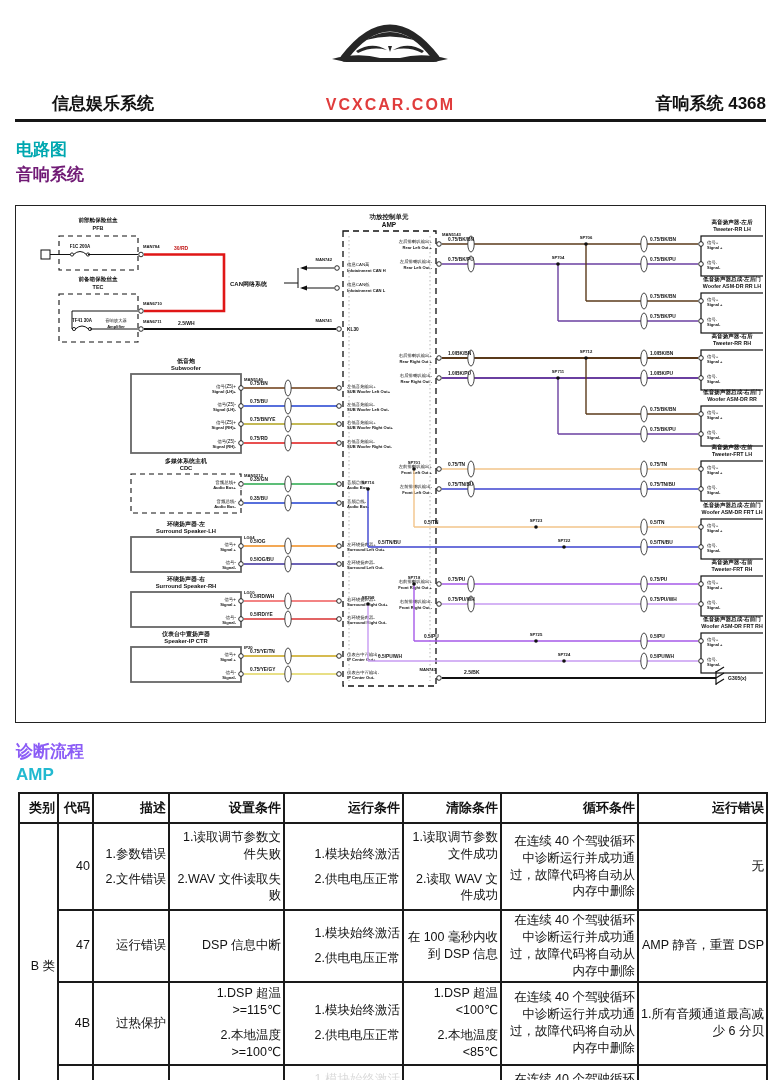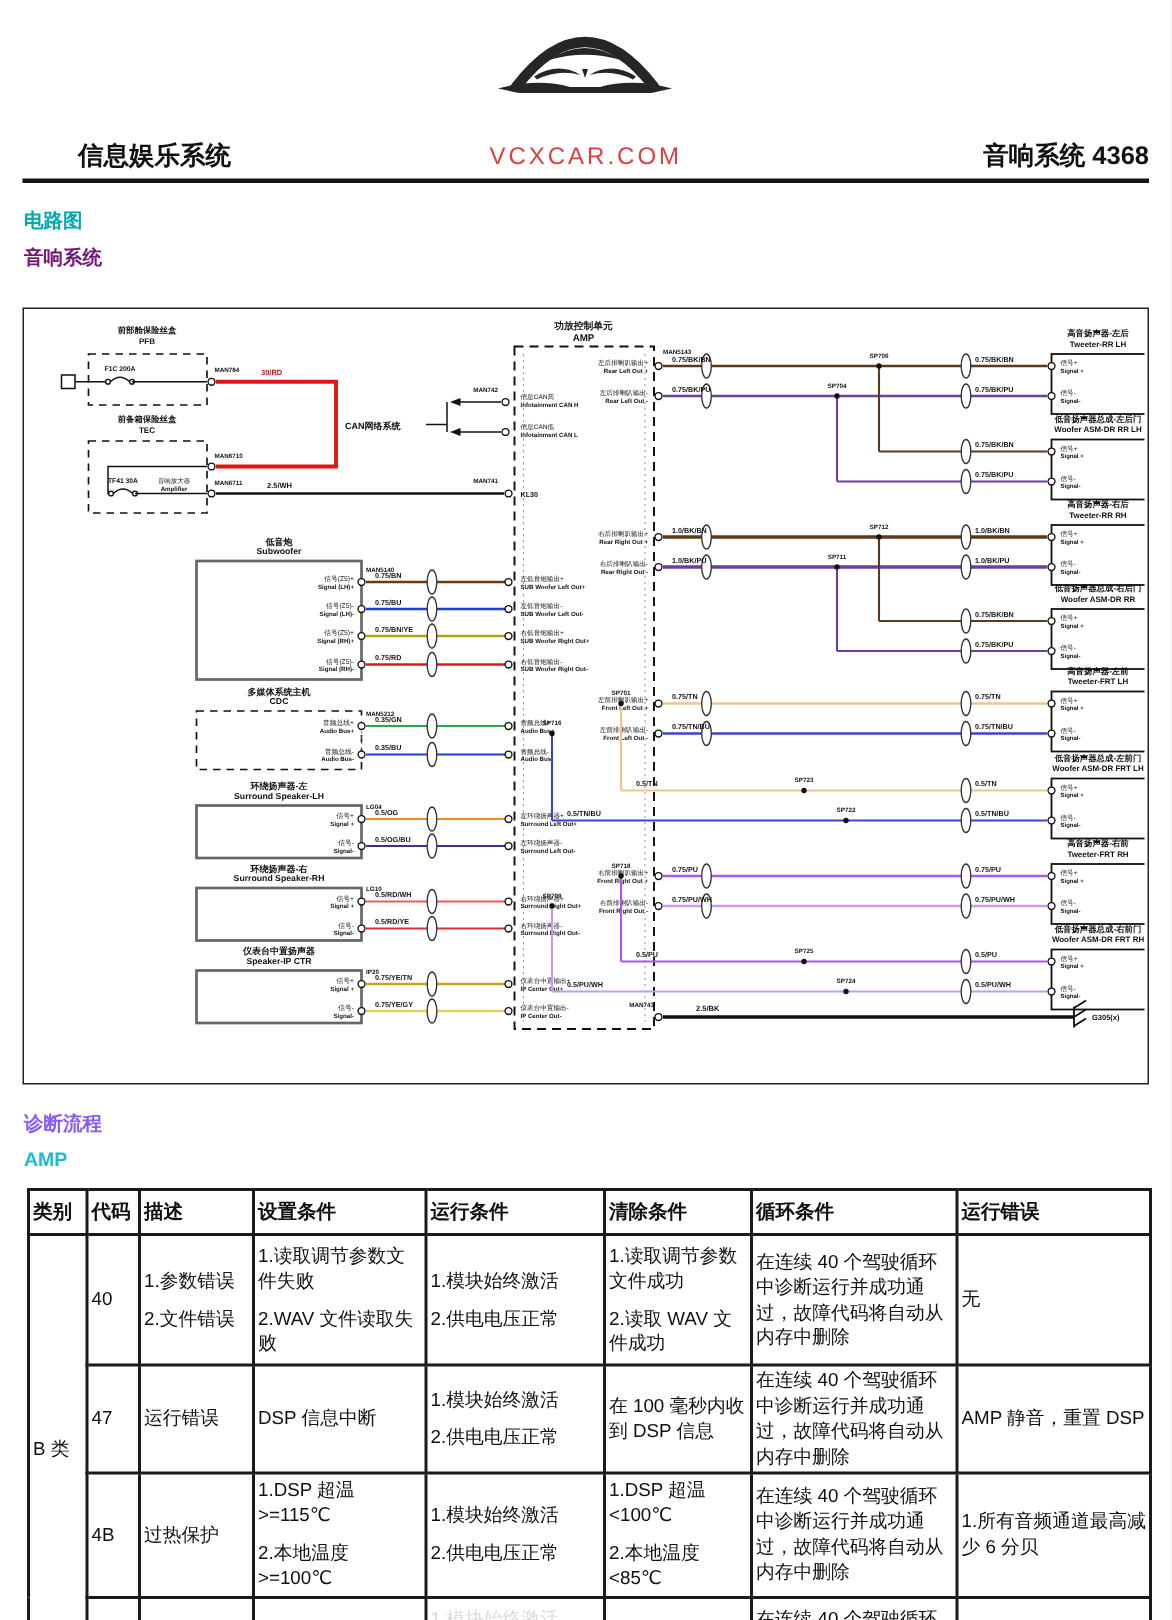--- a/index.html
+++ b/index.html
@@ -1,33 +1,33 @@
 <!DOCTYPE html>
 <html><head>
 <meta charset="utf-8">
 <style>
   html,body{margin:0;padding:0;background:#e8e8e8;}
   .page{position:relative;width:781px;height:1080px;background:#fff;overflow:hidden;
         font-family:"Liberation Sans","DejaVu Sans",sans-serif;color:#111;margin:0 auto;}
   .abs{position:absolute;}
   .brand-cn{top:66px;left:0;width:100%;text-align:center;font-size:27px;font-weight:bold;
             color:#45a7d7;letter-spacing:4px;text-shadow:-2px 2px 0 rgba(221,68,68,.55);}
-  .brand-dom{top:96px;left:0;width:100%;text-align:center;font-size:16px;font-weight:normal;
+  .brand-dom{top:96px;left:0;width:100%;text-align:center;font-size:16px;font-weight:bold;
              color:#e03c3c;letter-spacing:2px;}
   .doc-title{top:92px;font-size:17px;font-weight:bold;margin-left:37px;}
   .doc-title.left{left:15px;}
   .doc-title.right{right:15px;}
   .rule{top:119px;left:15px;width:751px;height:3px;background:#161616;}
-  .h-teal{font-size:13px;font-weight:bold;}
+  .h-teal{font-size:17px;font-weight:bold;}
   .diagram-box{top:205px;left:15px;width:749px;height:516px;border:1.5px solid #222;background:#fff;}
   .diagram-box svg{display:block;}
   .dsvg text{font-family:"Liberation Sans","DejaVu Sans",sans-serif;}
   table.diag{position:absolute;top:792px;left:18px;width:748px;border-collapse:collapse;
              table-layout:fixed;font-size:12.5px;}
-  table.diag th,table.diag td{border:2px solid #1a1a1a;text-align:left;vertical-align:middle;
+  table.diag th,table.diag td{border:2px solid #1a1a1a;text-align:right;vertical-align:middle;
              padding:1px 2px;word-break:break-all;}
   table.diag th{font-size:13px;font-weight:bold;height:26px;}
   table.diag .tl{line-height:1.35;}
   table.diag .gap{margin-top:8px;}
   table.diag .faint{opacity:.22;color:#555;}
   table.diag .vtop{vertical-align:top;padding-top:5px;}
 </style>
 </head>
 <body>
 

